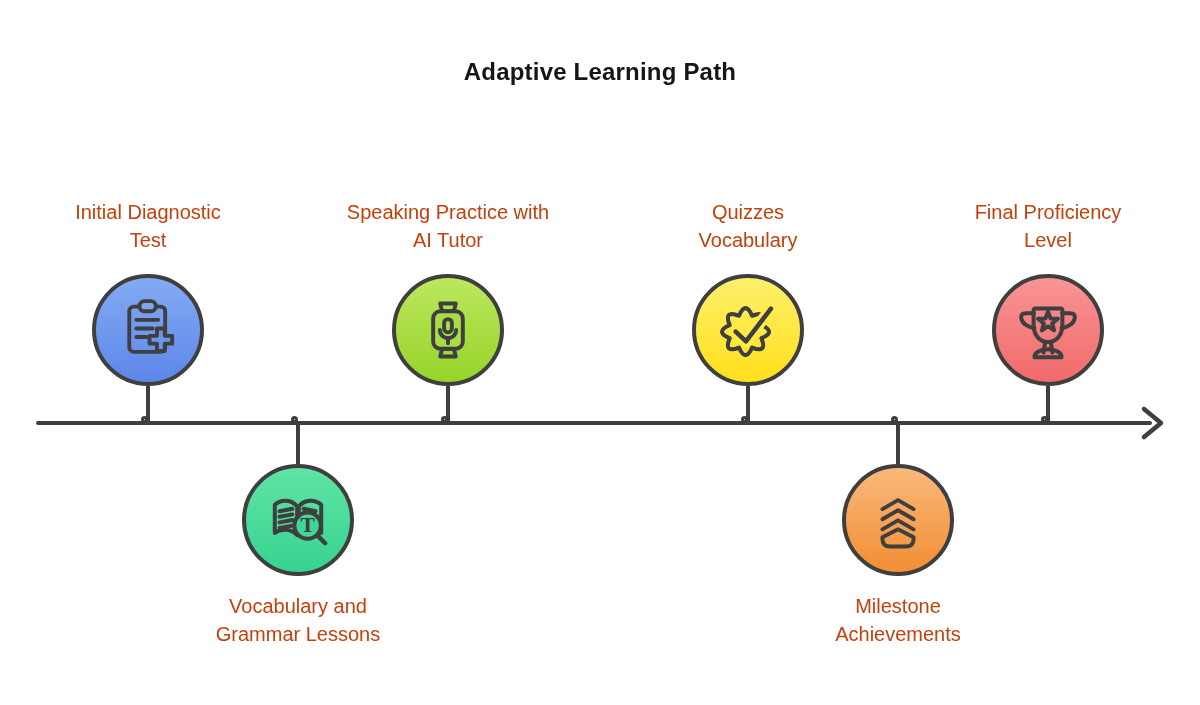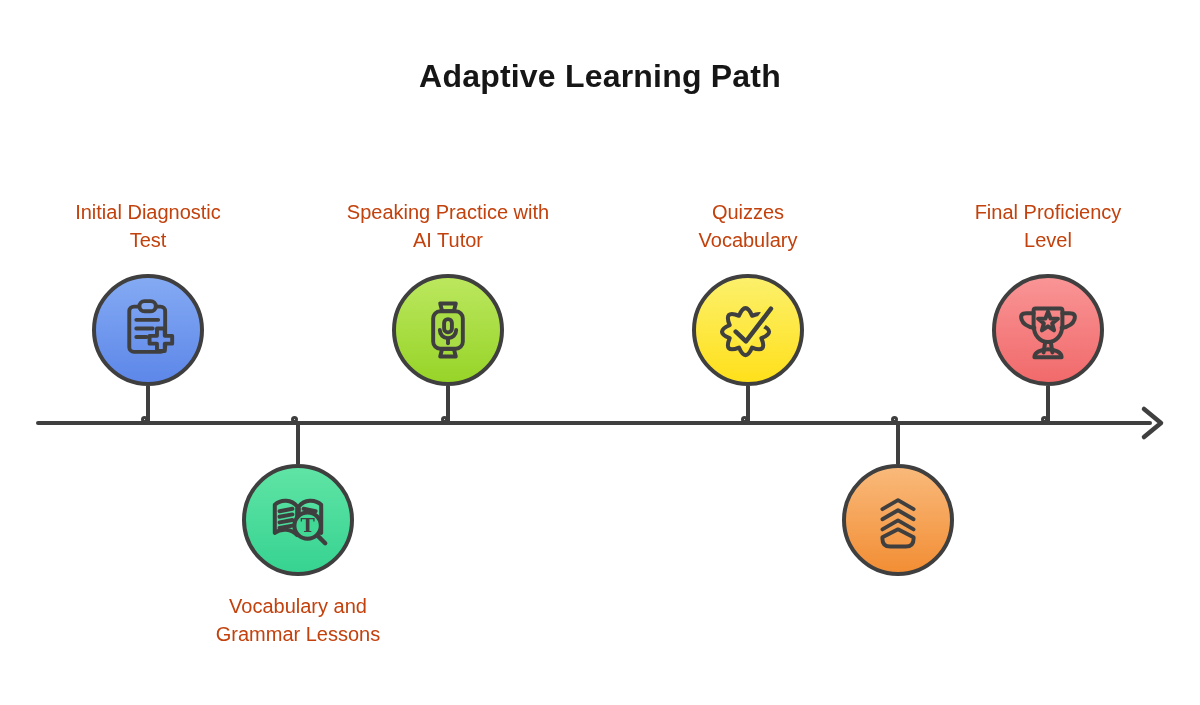--- a/index.html
+++ b/index.html
@@ -3,21 +3,21 @@
 <meta charset="utf-8">
 <style>
   * { margin:0; padding:0; box-sizing:border-box; }
   html,body { background:#ffffff; }
   .stage {
     position:relative; width:1200px; height:705px; background:#ffffff;
     font-family:"Liberation Sans", sans-serif; overflow:hidden;
   }
   .page-title {
     position:absolute; top:58px; left:0; width:1200px;
-    text-align:center; font-size:32px; font-weight:bold; color:#161616;
+    text-align:center; font-size:24px; font-weight:bold; color:#161616;
     letter-spacing:0.2px;
   }
   .tl-line {
     position:absolute; left:36px; top:421px; width:1116px; height:4px;
     background:#3f3f3f; border-radius:2px;
   }
   .tl-arrow { position:absolute; left:1140px; top:405px; }
   .node { position:absolute; top:0; width:112px; height:705px; }
   .circle {
     position:absolute; left:0; width:112px; height:112px;
@@ -120,20 +120,24 @@
         <path d="M66.4 44 Q85 52 66.4 60 Q73.9 78.9 55 71.4 Q47 90 39 71.4 Q20.1 78.9 27.6 60 Q9 52 27.6 44 Q20.1 25.1 39 32.6 Q47 14 55 32.6 Q73.9 25.1 66.4 44 Z"></path>
         <path d="M35 52 L47.5 64 L78 24" stroke="#fdec45" stroke-width="14" stroke-linecap="butt"></path>
         <path d="M35 52 L47.5 64 L78 24" stroke-width="5.5"></path>
       </svg>
     </div>
     <div class="stem"></div>
     <div class="dot"></div>
   </div>
 
   <div class="node below" style="left:842px">
+    <div class="label">
+      <div>Milestone</div>
+      <div>Achievements</div>
+    </div>
     <div class="circle" style="background: linear-gradient(rgb(249, 185, 122), rgb(242, 142, 53));">
       <svg class="icon-svg" width="78" height="78" viewBox="0 0 100 100" stroke-width="5">
         <path d="M30 36 L50 24.5 L70 36"></path>
         <path d="M30 49 L50 37.5 L70 49"></path>
         <path d="M30 62 L50 50.5 L70 62"></path>
         <path d="M30 72 L50 62 L70 72 L70 74 Q70 84 60 84 H40 Q30 84 30 74 Z"></path>
       </svg>
     </div>
     <div class="stem"></div>
     <div class="dot"></div>

